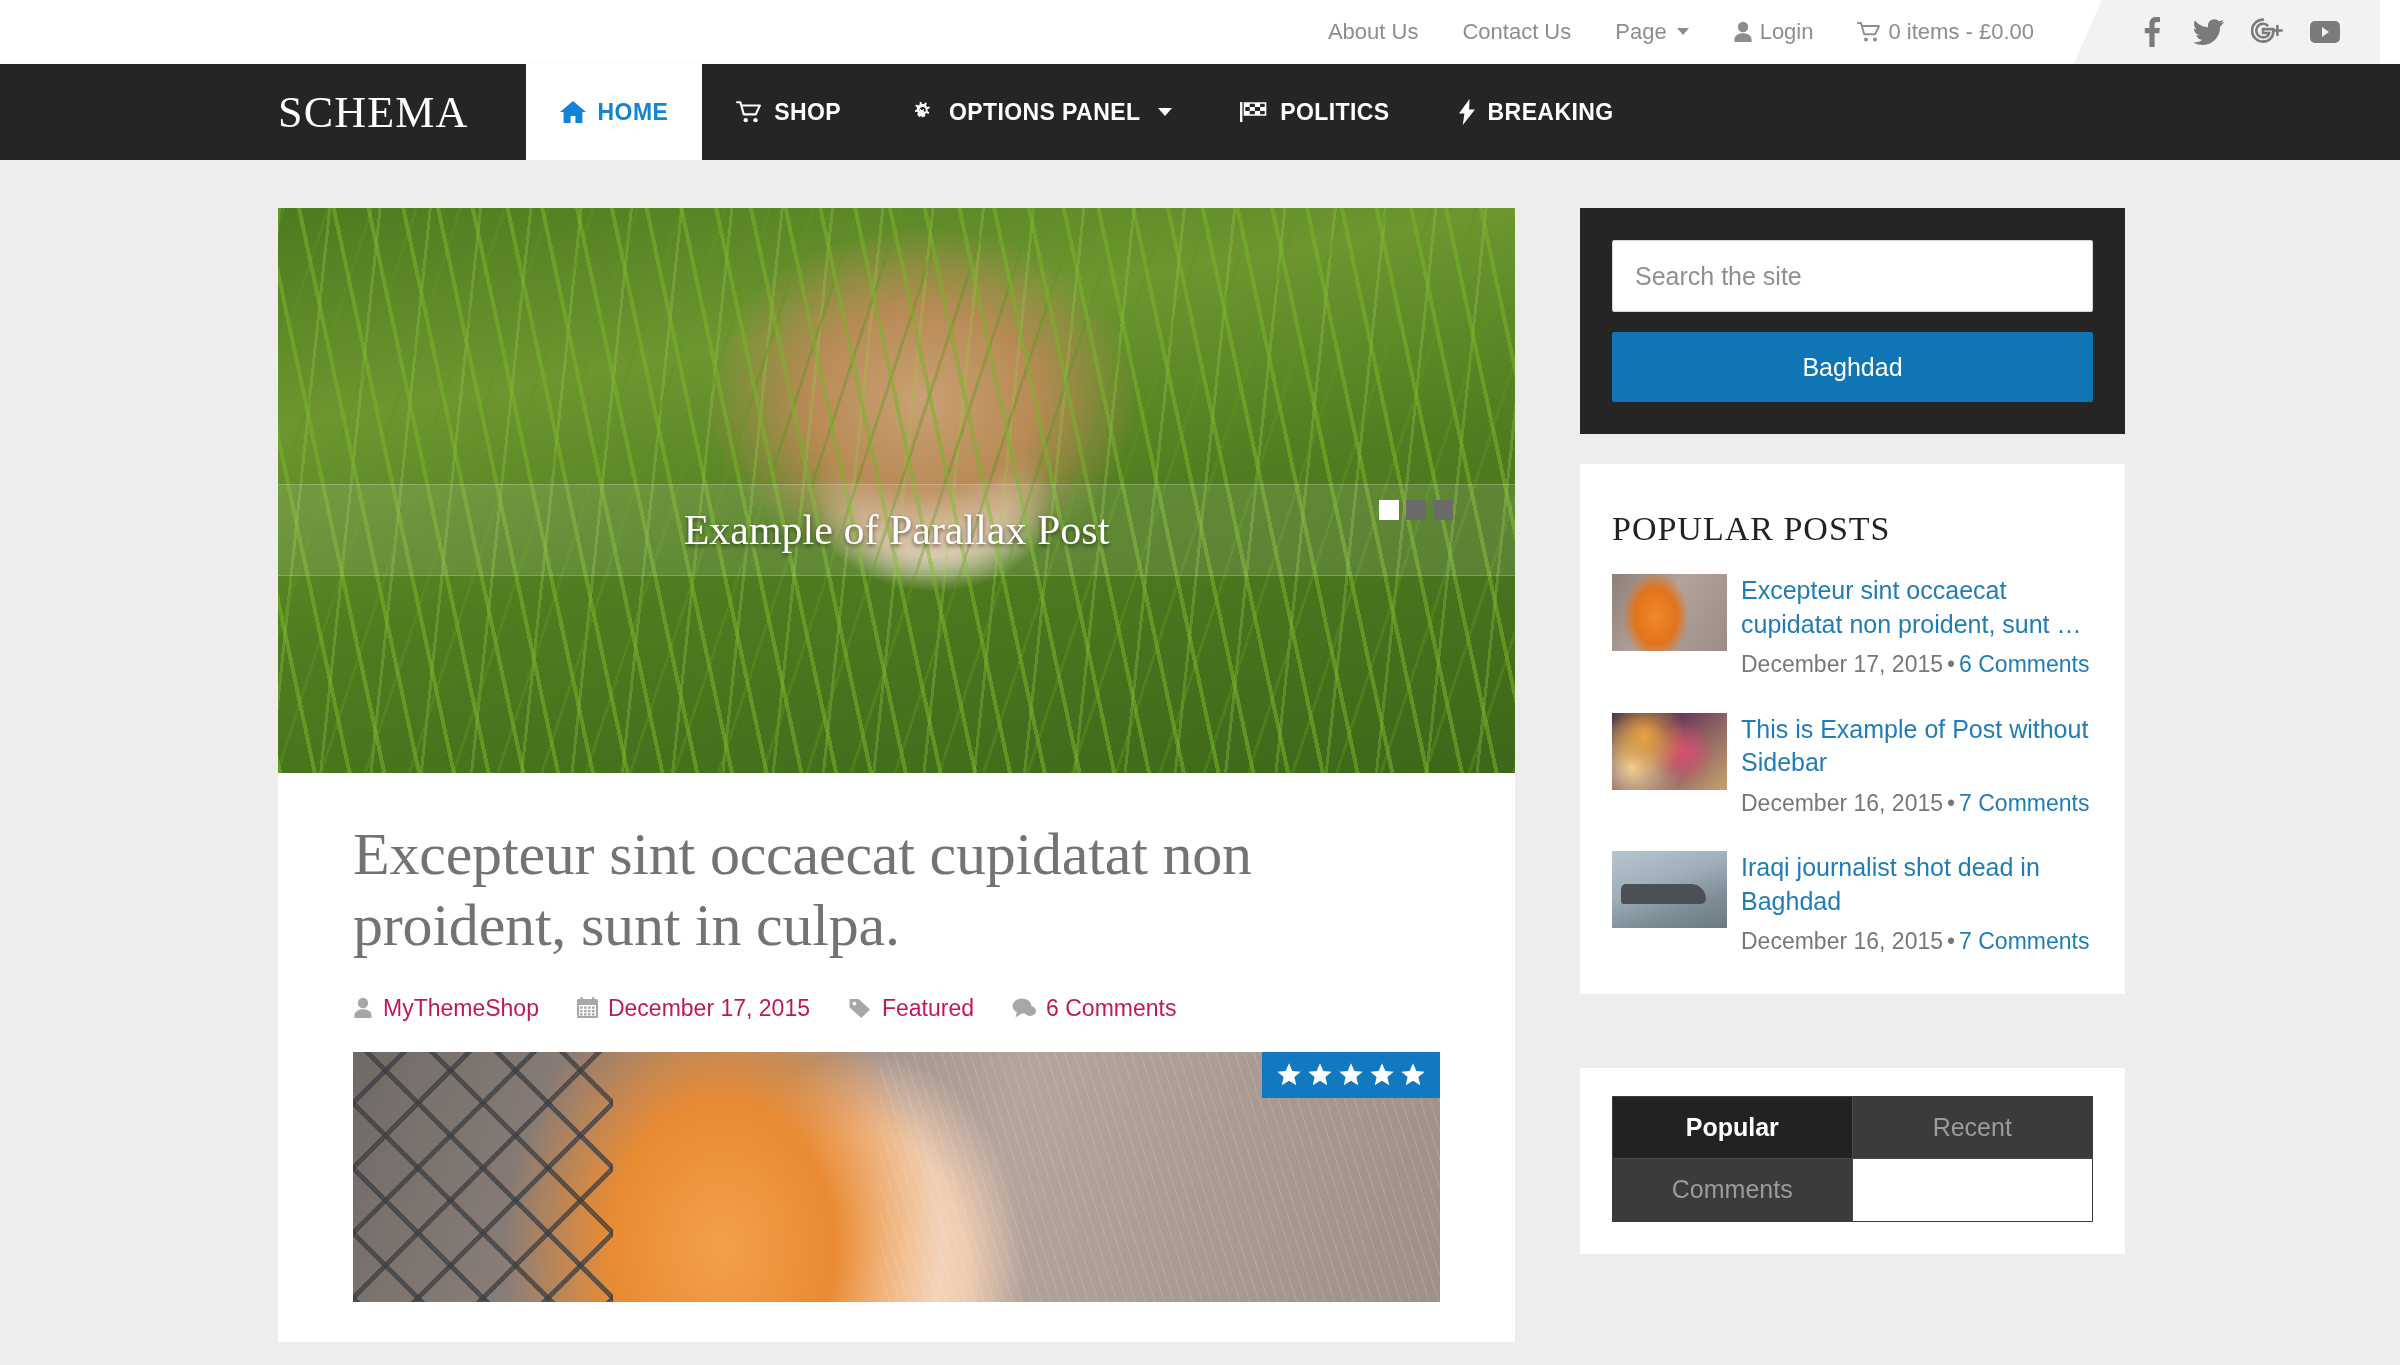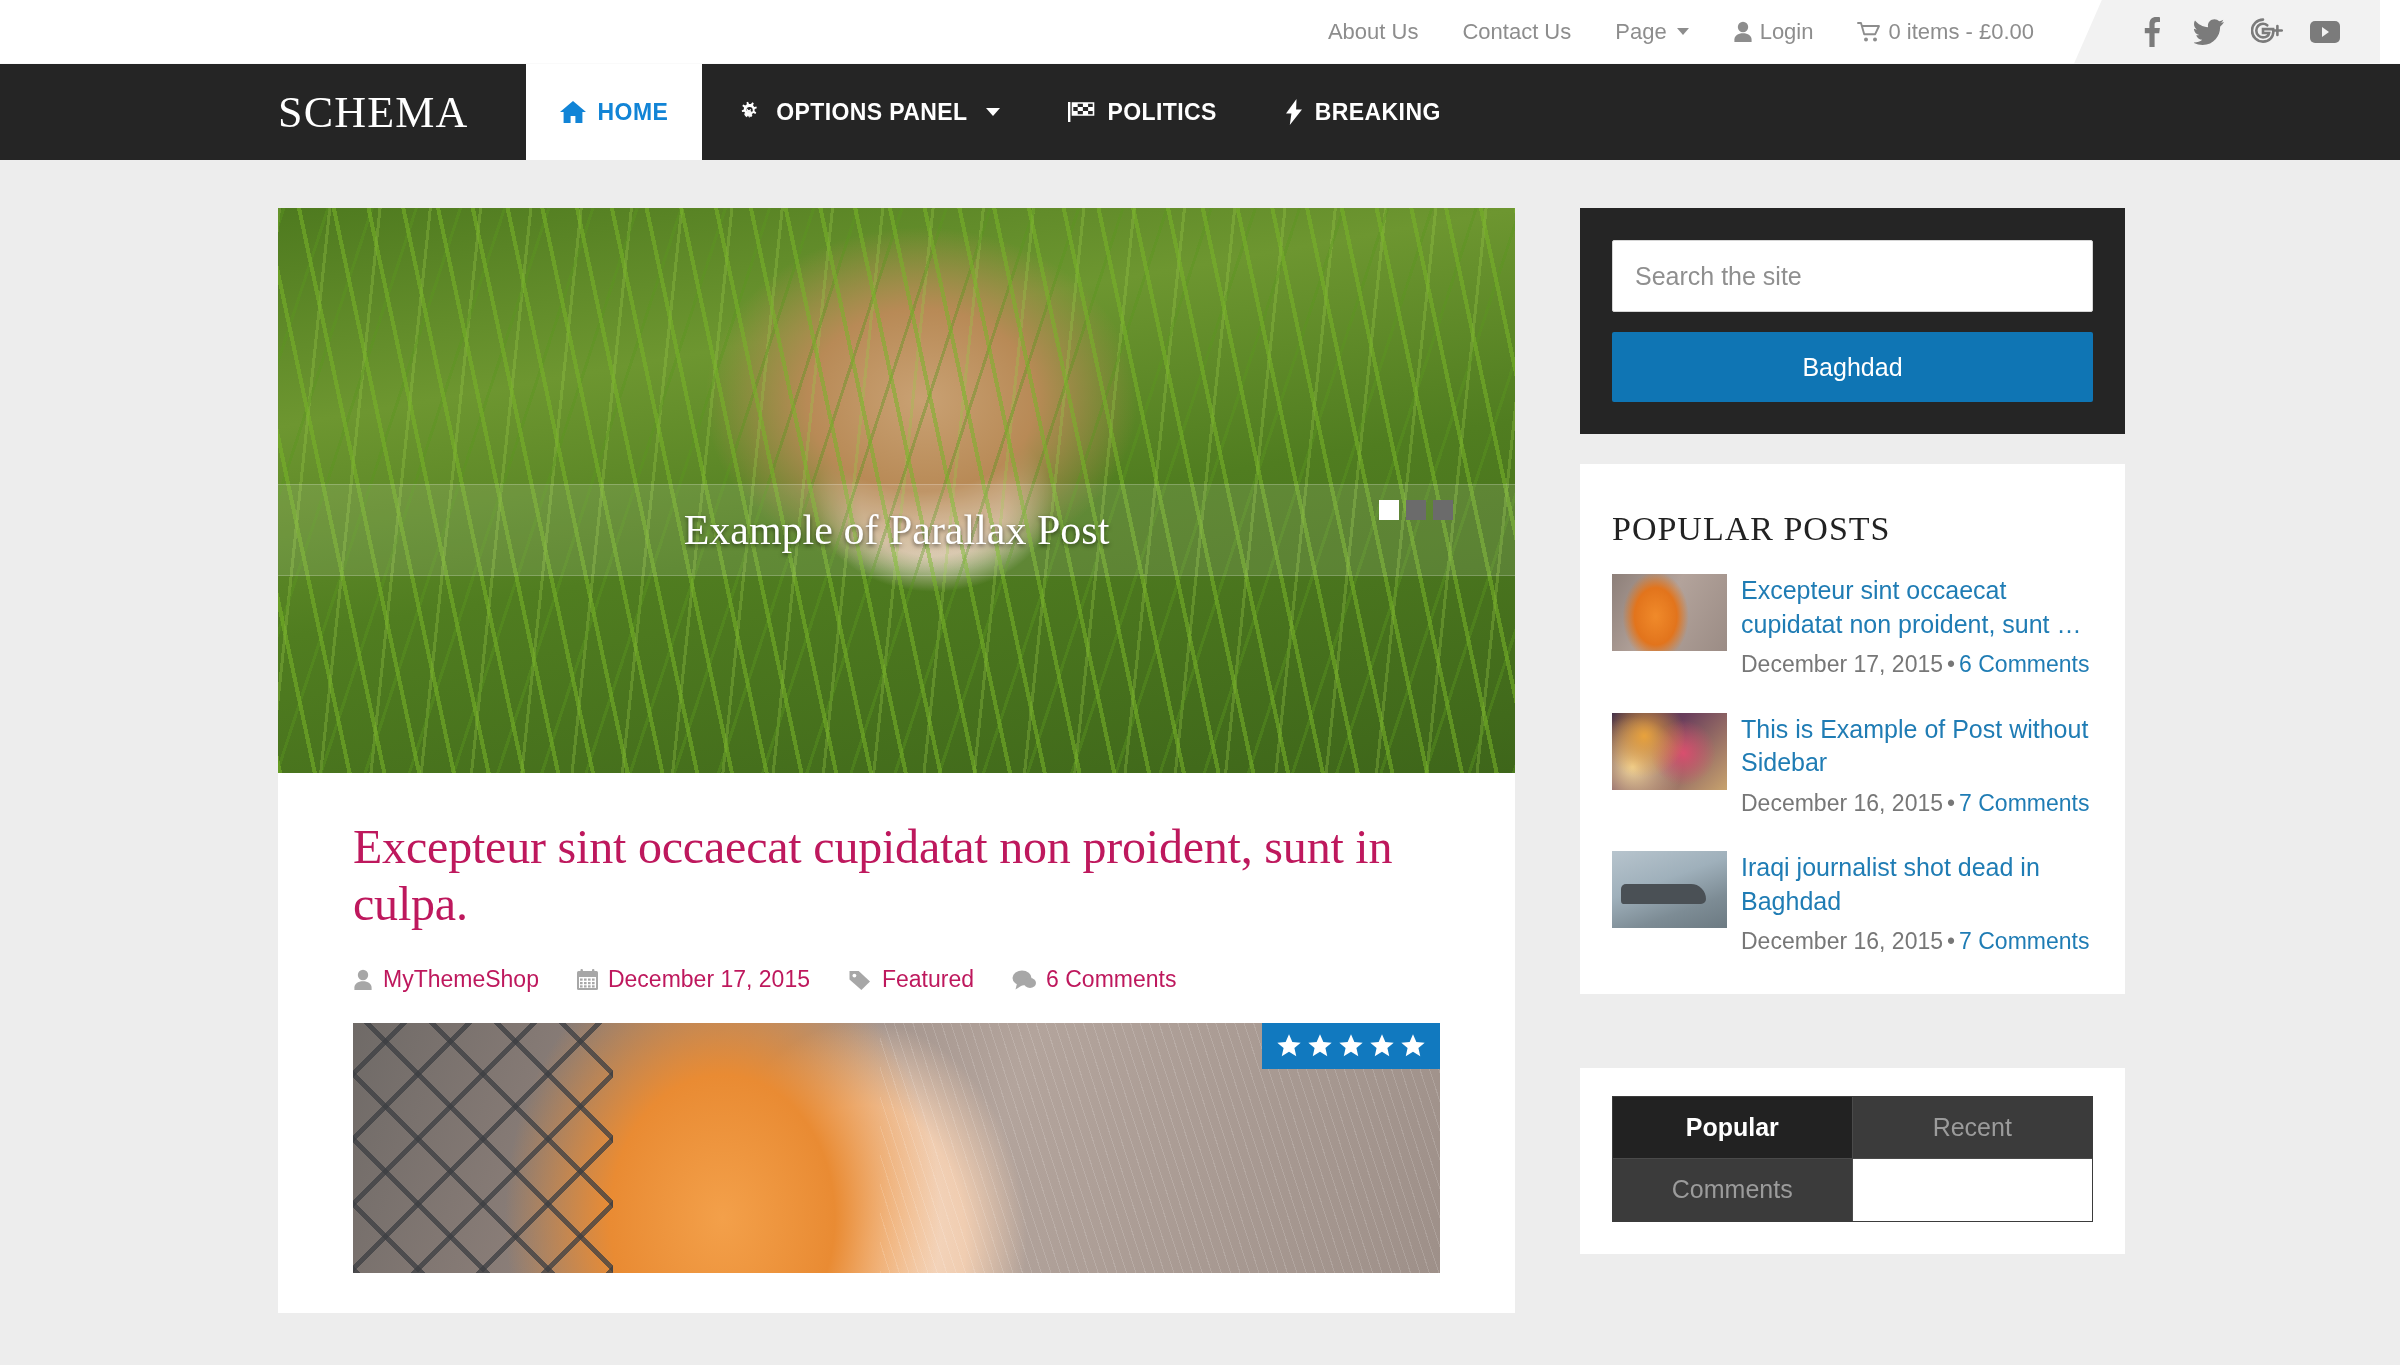--- a/index.html
+++ b/index.html
@@ -179,23 +179,23 @@
   
   .article {
     background:#ffffff;
     padding:46px 75px 40px 75px;
     width:1237px;
   }
   .article-title {
     margin:0;
     font-family:"Liberation Serif", serif;
     font-weight:normal;
-    font-size:48px;
+    font-size:60px;
     line-height:1.18;
-    color:#be185d;
+    color:#737373;
     letter-spacing:-0.2px;
   }
   .article-meta {
     margin-top:34px;
     display:flex;
     align-items:center;
     gap:38px;
     color:#be185d;
     font-size:23px;
   }
@@ -425,20 +425,30 @@
 
     <a class="nav-item active" href="#">
       <span class="nav-ico">
         <svg width="26" height="24" viewBox="0 0 26 24" fill="#1184d6">
           <path d="M13 1L0 12h3.6v11h7V16h4.8v7h7V12H26z"></path>
         </svg>
       </span>
       <span>HOME</span>
     </a>
 
+    <a class="nav-item" href="#">
+      <span class="nav-ico">
+        <svg width="26" height="24" viewBox="0 0 24 22" fill="none" stroke="#fff" stroke-width="2">
+          <path d="M1 2h3l3.2 11.2h11L22 5H6" stroke-linecap="round" stroke-linejoin="round"></path>
+          <circle cx="9" cy="18.5" r="2" fill="#fff" stroke="none"></circle>
+          <circle cx="18" cy="18.5" r="2" fill="#fff" stroke="none"></circle>
+        </svg>
+      </span>
+      <span>SHOP</span>
+    </a>
 
     <a class="nav-item" href="#">
       <span class="nav-ico">
         <svg width="28" height="26" viewBox="0 0 28 26" fill="#ffffff">
           <path d="M10.5 3.2l1.6-.4.9 2.1 2 .2 1.4-1.8 1.4.9-.8 2.1 1.2 1.6 2.2-.3.4 1.6-2.1.9-.2 2 1.8 1.4-.9 1.4-2.1-.8-1.6 1.2.3 2.2-1.6.4-.9-2.1-2-.2-1.4 1.8-1.4-.9.8-2.1-1.2-1.6-2.2.3-.4-1.6 2.1-.9.2-2L6.3 7l.9-1.4 2.1.8 1.6-1.2z"></path>
           <circle cx="13.6" cy="11.2" r="3.1" fill="#252525"></circle>
           <path d="M21.5 15.4l1.2-.3.7 1.6 1.5.1 1.1-1.3 1 .6-.6 1.6.9 1.2 1.6-.2.3 1.2-1.6.7-.1 1.5 1.3 1.1-.6 1-1.6-.6-1.2.9.2 1.6-1.2.3-.7-1.6-1.5-.1-1.1 1.3-1-.6.6-1.6-.9-1.2-1.6.2-.3-1.2 1.6-.7.1-1.5-1.3-1.1.6-1 1.6.6 1.2-.9z" transform="translate(-6,-2) scale(0.78)" opacity="0.95"></path>
         </svg>
       </span>
       <span>OPTIONS PANEL</span>

